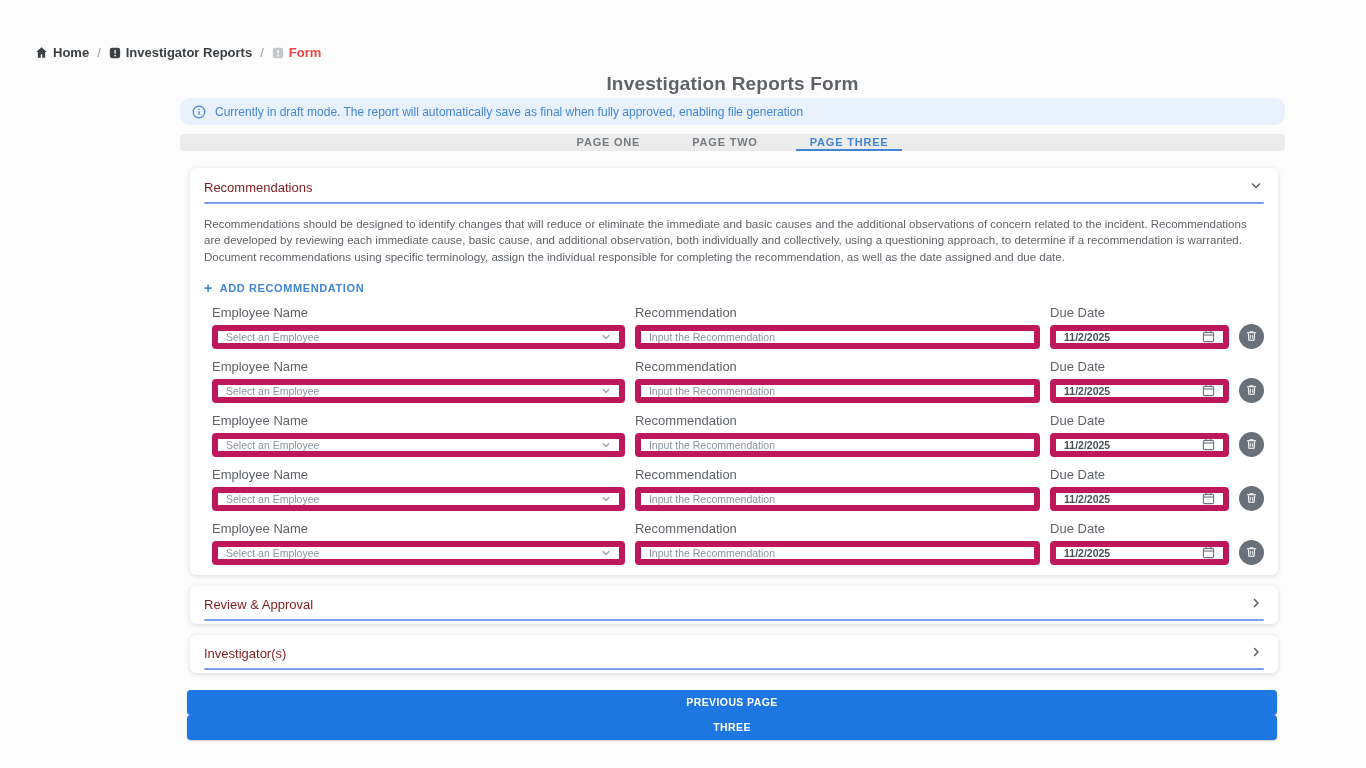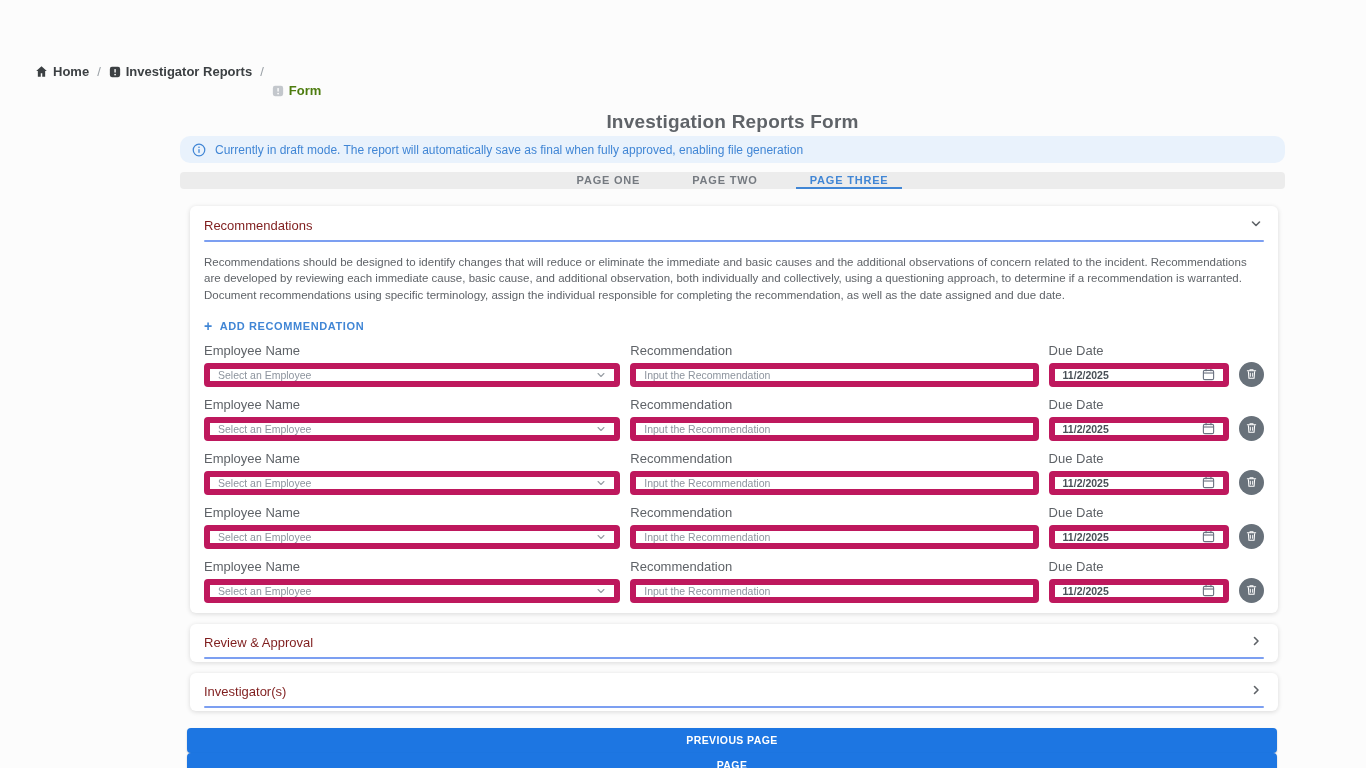--- a/index.html
+++ b/index.html
@@ -19,21 +19,21 @@
     font-size:13px;
   }
   
   .breadcrumb{
     margin:45px 0 0 35px;
     display:flex;align-items:center;gap:8px;
     font-weight:bold;color:#3c4043;font-size:13px;
   }
   .crumb{display:inline-flex;align-items:center;gap:5px;cursor:pointer;}
   .crumb svg{display:block;}
-  .crumb.current{color:#4d7c0f;cursor:default;margin-top:38px;}
+  .crumb.current{color:#ef4444;cursor:default;}
   .bc-sep{color:#9aa0a6;font-weight:normal;}
   
   .content{margin-left:180px;width:1105px;}
   .page-title{
     text-align:center;font-size:19px;font-weight:bold;color:#5f6368;
     margin-top:13px;letter-spacing:.2px;
   }
   
   .banner{
     margin-top:3px;height:27px;width:1105px;
@@ -71,21 +71,21 @@
   }
   .add-btn{
     margin-top:16px;background:none;border:none;cursor:pointer;
     display:flex;align-items:center;gap:7px;
     color:var(--accent-blue);font-family:inherit;
     font-size:11px;font-weight:bold;letter-spacing:.6px;
   }
   .plus{font-size:14px;font-weight:bold;line-height:1;}
   
   .rec-rows{margin-top:6px;}
-  .rec-row{display:flex;align-items:flex-end;gap:10px;margin-top:10px;}
+  .rec-row{display:flex;align-items:flex-end;gap:10px;margin-top:10px;margin-left:8px;}
   .field label{display:block;font-size:13px;color:#5f6368;margin-bottom:5px;}
   .col-emp{width:420px;}
   .col-rec{width:412px;}
   .col-date{width:182px;}
   .input{
     height:24px;width:100%;border:6px solid #be185d;border-radius:4px;
     background:#fff;display:flex;align-items:center;
     padding:0 8px;font-size:10.5px;color:#495057;
   }
   .select-box{justify-content:space-between;cursor:pointer;}
@@ -439,16 +439,16 @@
               <polyline points="4.5,2.5 8,6 4.5,9.5" fill="none" stroke="#5f6368" stroke-width="1.6" stroke-linecap="round" stroke-linejoin="round"></polyline>
             </svg>
         </span>
       </button>
     </div>
     <div class="head-underline"></div>
   </section>
 
   <div class="footer">
     <button class="btn">PREVIOUS PAGE</button>
-    <button class="btn">PAGE</button>
+    <button class="btn">THREE</button>
   </div>
 
 </div>
 
 </body></html>

